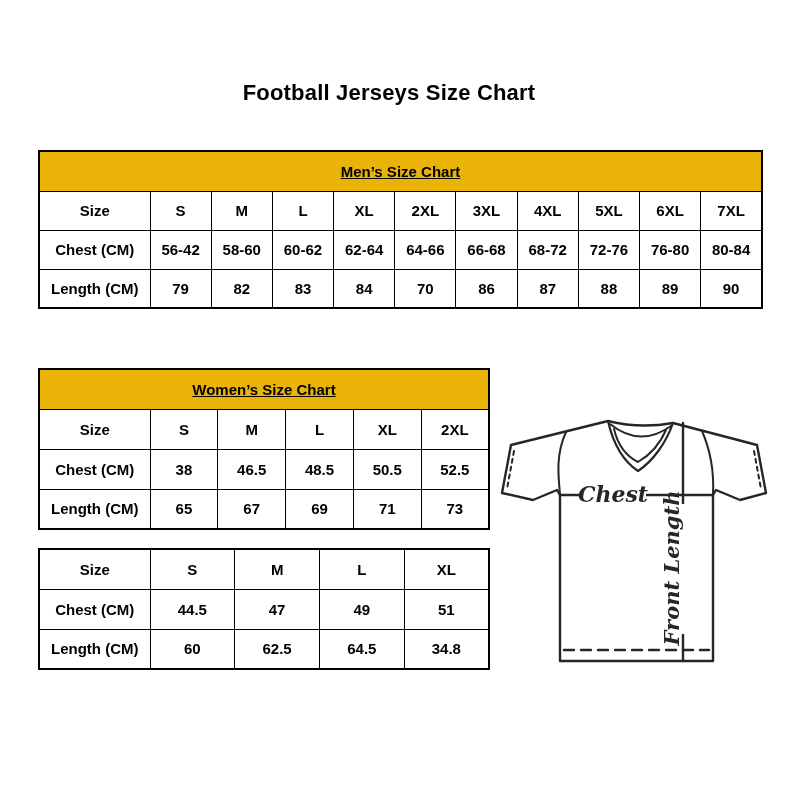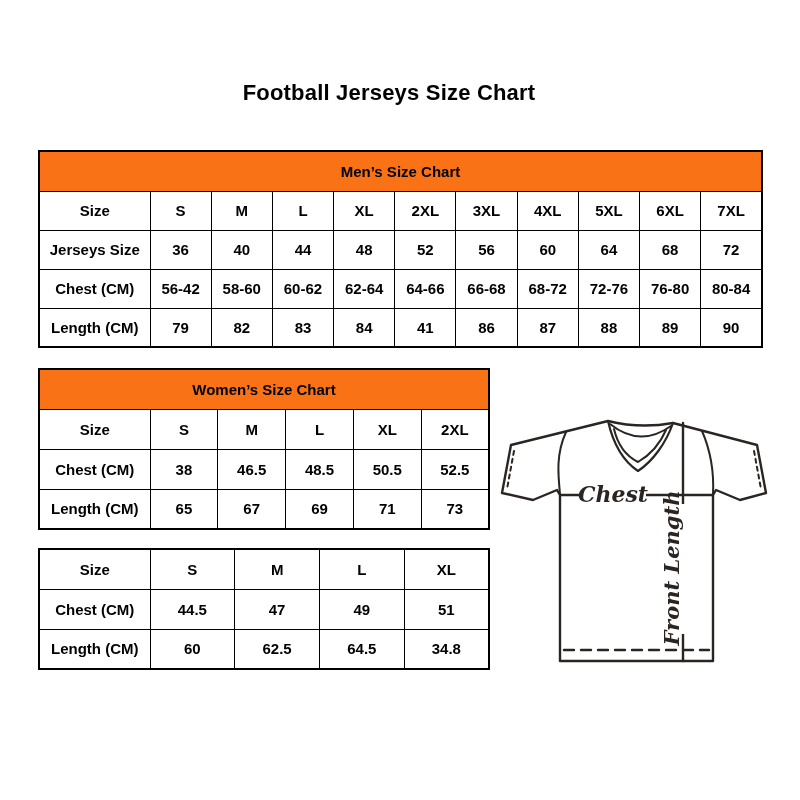--- a/index.html
+++ b/index.html
@@ -14,21 +14,21 @@
   }
   table.size-table{
     position:absolute;border-collapse:collapse;table-layout:fixed;
     border:2px solid #000;background:#fff;
   }
   table.size-table td{
     border:1px solid #000;text-align:center;vertical-align:middle;
     font-size:15px;font-weight:bold;padding:0;
   }
   td.tbl-hdr{
-    background:#f97316;font-size:17px;font-weight:bold;
+    background:#eab308;font-size:17px;font-weight:bold;text-decoration:underline;
   }
   table.men{left:38px;top:150px;width:725px;}
   table.men tr.hdr-row{height:40px;}
   table.men tr.data-row{height:39px;}
   table.wy{left:38px;width:452px;padding-left:44px;}
   table.women{top:368px;}
   table.youth{top:548px;}
   table.wy tr{height:40px;}
   .jersey-wrap{position:absolute;left:498px;top:398px;width:272px;height:280px;text-align:right;}
   .jersey-wrap svg{display:block;}
@@ -69,52 +69,39 @@
       <td>L</td>
       <td>XL</td>
       <td>2XL</td>
       <td>3XL</td>
       <td>4XL</td>
       <td>5XL</td>
       <td>6XL</td>
       <td>7XL</td>
     </tr>
     <tr class="data-row">
-      <td>Jerseys Size</td>
-      <td>36</td>
-      <td>40</td>
-      <td>44</td>
-      <td>48</td>
-      <td>52</td>
-      <td>56</td>
-      <td>60</td>
-      <td>64</td>
-      <td>68</td>
-      <td>72</td>
-    </tr>
-    <tr class="data-row">
       <td>Chest (CM)</td>
       <td>56-42</td>
       <td>58-60</td>
       <td>60-62</td>
       <td>62-64</td>
       <td>64-66</td>
       <td>66-68</td>
       <td>68-72</td>
       <td>72-76</td>
       <td>76-80</td>
       <td>80-84</td>
     </tr>
     <tr class="data-row">
       <td>Length (CM)</td>
       <td>79</td>
       <td>82</td>
       <td>83</td>
       <td>84</td>
-      <td>41</td>
+      <td>70</td>
       <td>86</td>
       <td>87</td>
       <td>88</td>
       <td>89</td>
       <td>90</td>
     </tr>
   </tbody>
     </table>
 
   <table class="size-table wy women">

